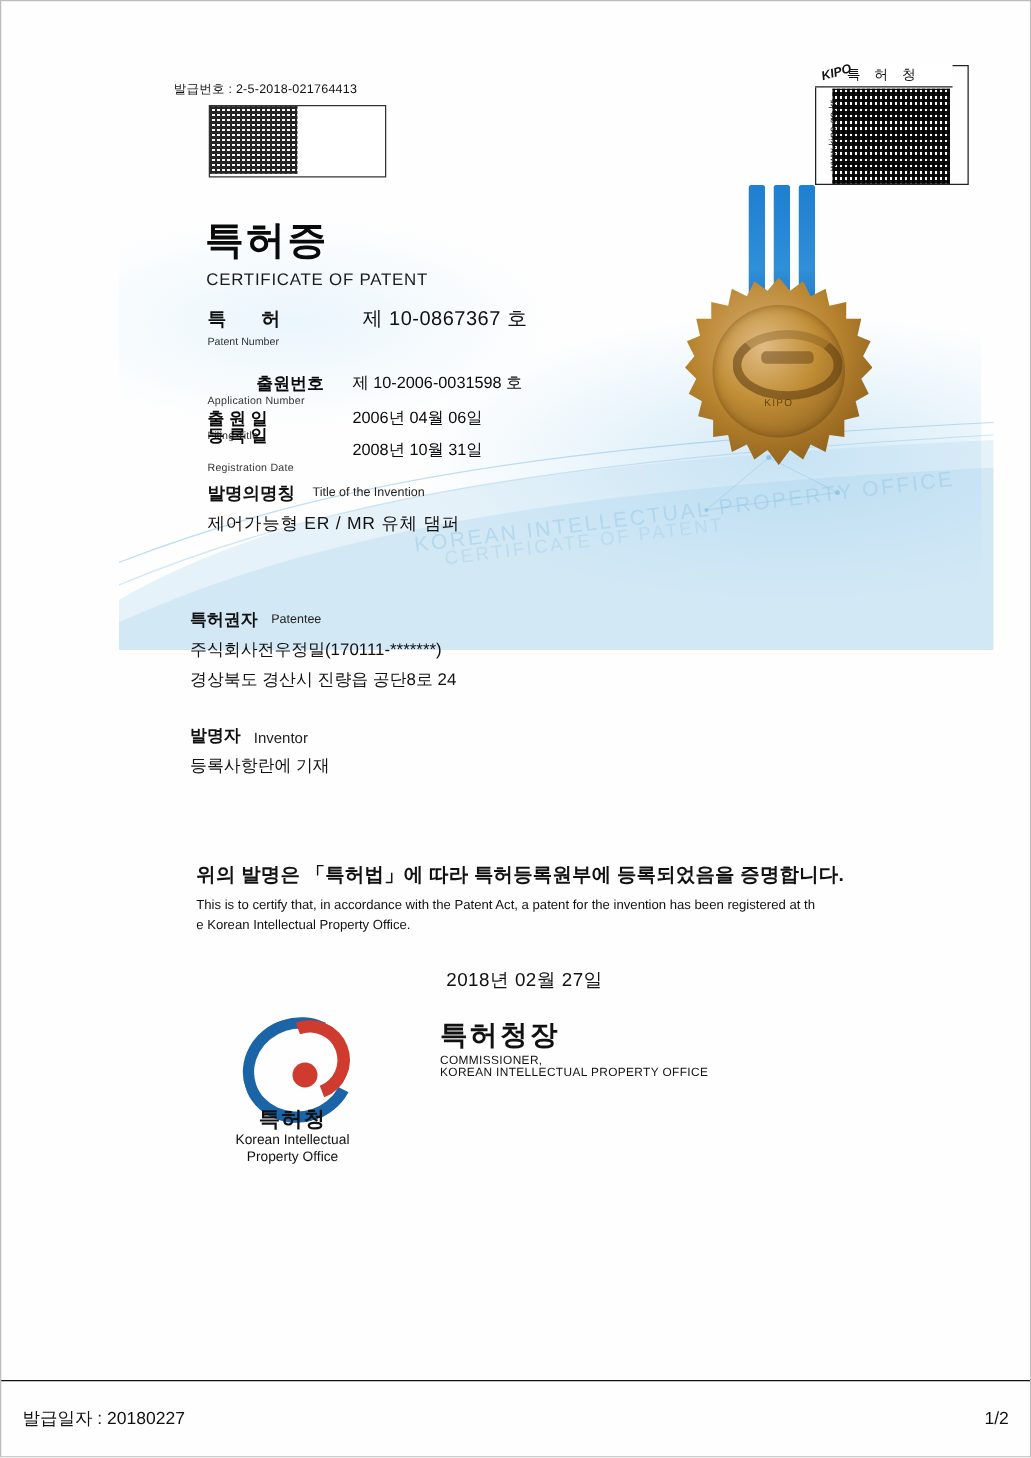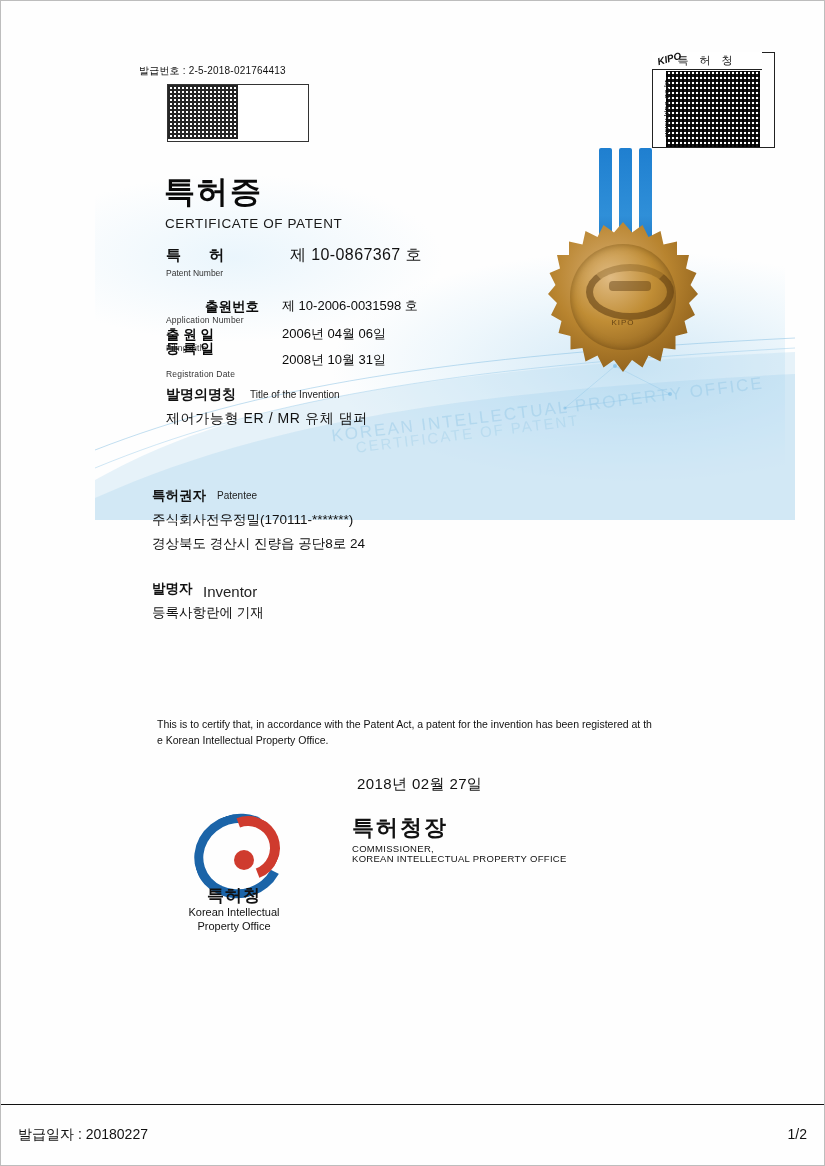--- a/index.html
+++ b/index.html
@@ -344,21 +344,21 @@
     position: absolute;
     left: 152px;
     top: 580px;
     font-size: 13.5px;
     font-weight: bold;
   }
   .iv-en {
     position: absolute;
     left: 203px;
     top: 583px;
-    font-size: 15px;
+    font-size: 12px;
     color: #222;
   }
   .iv-l1 {
     position: absolute;
     left: 152px;
     top: 604px;
     font-size: 13.5px;
   }
 
   
@@ -585,20 +585,21 @@
 
   <div class="pt-ko">특허권자</div>
   <div class="pt-en">Patentee</div>
   <div class="pt-l1">주식회사전우정밀(170111-*******)</div>
   <div class="pt-l2">경상북도 경산시 진량읍 공단8로 24</div>
 
   <div class="iv-ko">발명자</div>
   <div class="iv-en">Inventor</div>
   <div class="iv-l1">등록사항란에 기재</div>
 
+  <div class="cert-ko">위의 발명은 「특허법」에 따라 특허등록원부에 등록되었음을 증명합니다.</div>
   <div class="cert-en1">This is to certify that, in accordance with the Patent Act, a patent for the invention has been registered at th</div>
   <div class="cert-en2">e Korean Intellectual Property Office.</div>
   <div class="cert-date">2018년 02월 27일</div>
 
   <div class="kipo-logo">
     <div class="mark">
       <div class="c-blue"></div>
       <div class="c-red"></div>
       <div class="dot"></div>
     </div>

